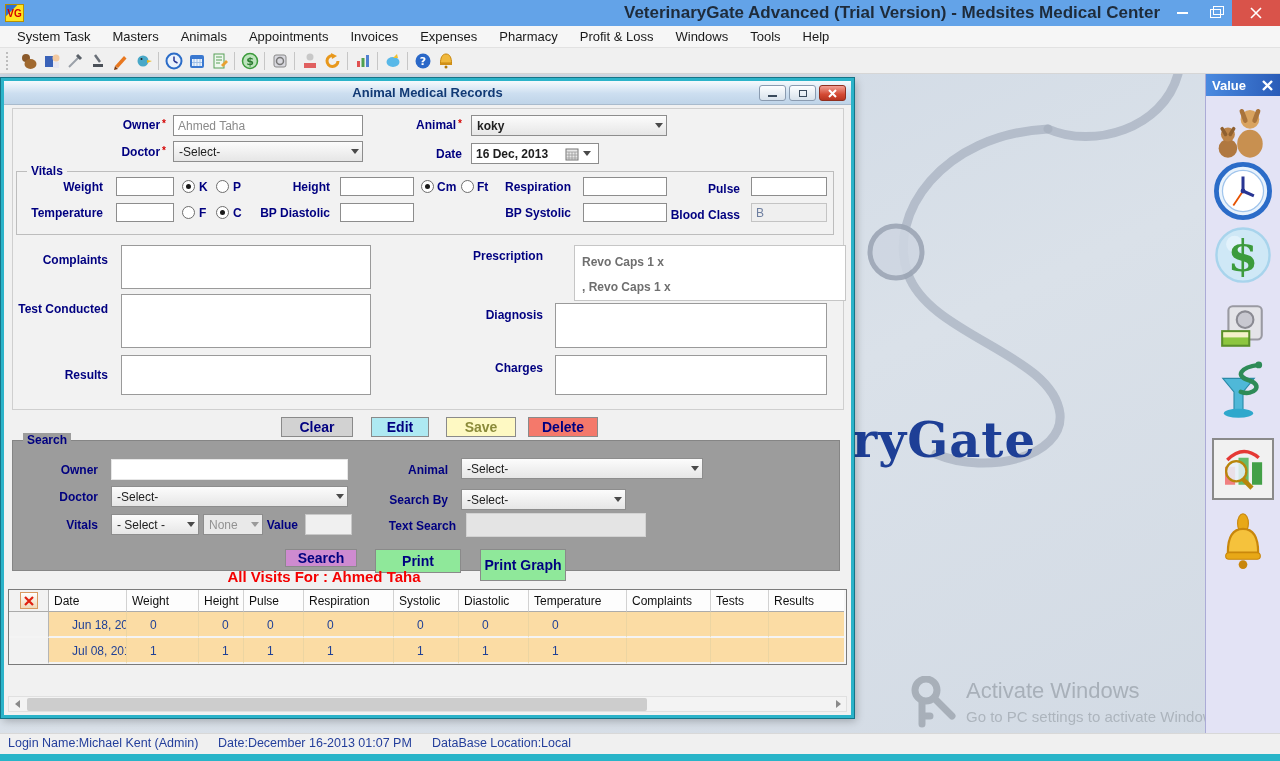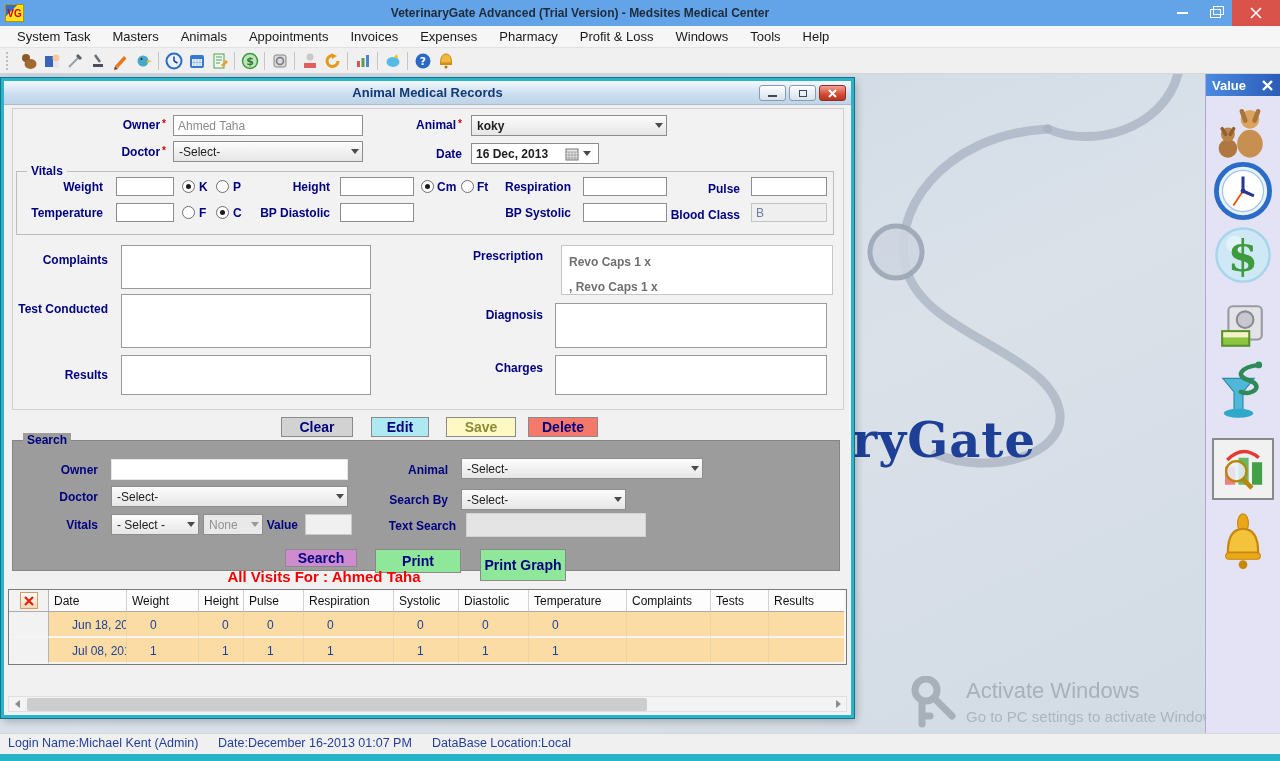--- a/index.html
+++ b/index.html
@@ -4,21 +4,21 @@
 <style>
 *{margin:0;padding:0;box-sizing:border-box}
 body{font-family:"Liberation Sans",sans-serif;background:#666}
 .screen{position:relative;width:1280px;height:761px;overflow:hidden;background:#D6DEE8}
 
 
 .titlebar{position:absolute;left:0;top:0;width:1280px;height:26px;background:#63A3E8}
 .vg-logo{position:absolute;left:5px;top:4px;width:19px;height:18px;background:#FFE321;display:flex;align-items:center;justify-content:center;font-size:10px;font-weight:bold;color:#D40000;border:1px solid #B89000;overflow:hidden}
 .vg-logo::before{content:"";position:absolute;left:-8px;top:-8px;width:16px;height:16px;background:#2F6FD0;transform:rotate(45deg)}
 .vg-logo span{position:relative}
-.title-text{position:absolute;left:0;right:120px;top:0;height:26px;text-align:center;line-height:26px;font-size:12px;font-weight:600;color:#1E2B3A}
+.title-text{position:absolute;left:0;right:120px;top:0;height:26px;text-align:right;line-height:26px;font-size:17px;font-weight:600;color:#1E2B3A}
 .win-controls{position:absolute;right:0;top:0;height:26px;display:flex}
 .win-btn{width:33px;height:26px;display:flex;align-items:center;justify-content:center}
 .win-min-glyph{width:11px;height:2px;background:#fff}
 .win-restore-glyph{width:11px;height:9px;border:1.5px solid #fff;position:relative;background:transparent}
 .win-restore-glyph::before{content:"";position:absolute;right:-4px;top:-4px;width:9px;height:7px;border:1.5px solid #fff}
 .win-close{width:48px;background:#D9534A}
 .menubar{position:absolute;left:0;top:26px;width:1280px;height:22px;background:#F6F6F6;border-bottom:1px solid #E2E2E2;display:flex;align-items:center;padding-left:6px}
 .menu-item{padding:0 11px;font-size:13px;color:#191919;line-height:22px;white-space:nowrap}
 .toolbar{position:absolute;left:0;top:48px;width:1280px;height:26px;background:#F0F0F0;border-bottom:1px solid #D6D6D6;display:flex;align-items:center;padding-left:6px}
 .grip{width:5px;height:18px;border-left:2px dotted #BDBDBD;margin-right:6px}
@@ -357,21 +357,21 @@
       <div class="tb tb-ro" style="left:747px;top:122px;width:76px;height:19px">B</div>
 
       <div class="lbl" style="left:20px;top:172px;width:84px">Complaints</div>
       <textarea class="ta" style="left: 117px; top: 164px; width: 250px; height: 44px;"></textarea>
       <div class="lbl" style="left:10px;top:221px;width:94px">Test Conducted</div>
       <textarea class="ta" style="left: 117px; top: 213px; width: 250px; height: 54px;"></textarea>
       <div class="lbl" style="left:40px;top:287px;width:64px">Results</div>
       <textarea class="ta" style="left: 117px; top: 274px; width: 250px; height: 40px;"></textarea>
 
       <div class="lbl" style="left:460px;top:168px;width:79px">Prescription</div>
-      <div class="rx-box" style="left:557px;top:164px;width:272px;height:50px">Revo Caps 1 x
+      <div class="rx-box" style="left:570px;top:164px;width:272px;height:56px">Revo Caps 1 x
 , Revo Caps 1 x</div>
       <div class="lbl" style="left:460px;top:227px;width:79px">Diagnosis</div>
       <textarea class="ta" style="left: 551px; top: 222px; width: 272px; height: 45px;"></textarea>
       <div class="lbl" style="left:460px;top:280px;width:79px">Charges</div>
       <textarea class="ta" style="left: 551px; top: 274px; width: 272px; height: 40px;"></textarea>
 
       <div class="btn" style="left:277px;top:336px;width:72px;background:#D2D2D2">Clear</div>
       <div class="btn" style="left:367px;top:336px;width:58px;background:#AEE9F2">Edit</div>
       <div class="btn" style="left:442px;top:336px;width:70px;background:#fef9c3;color:#8B8B3A">Save</div>
       <div class="btn" style="left:524px;top:336px;width:70px;background:#F4796B">Delete</div>

